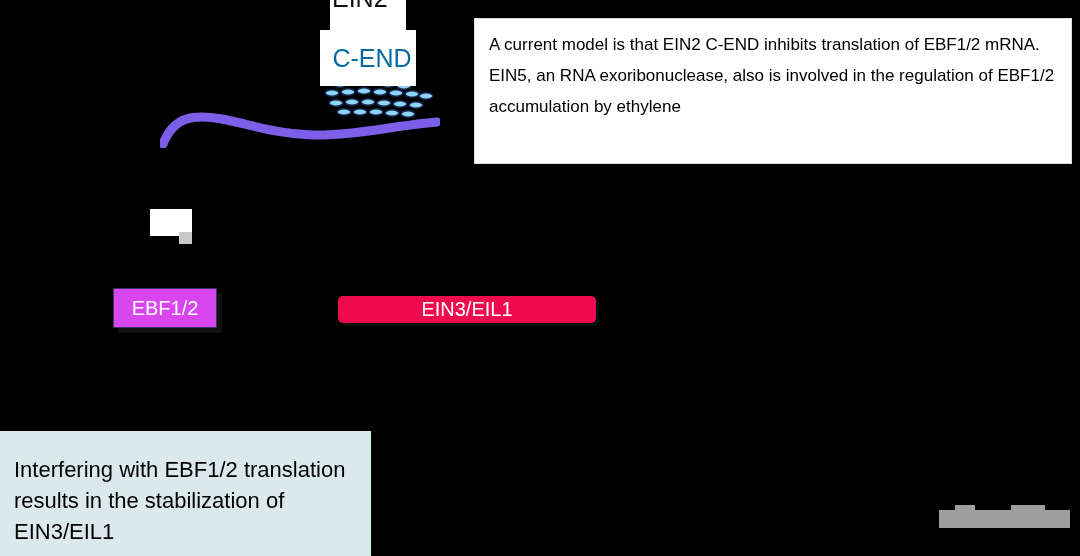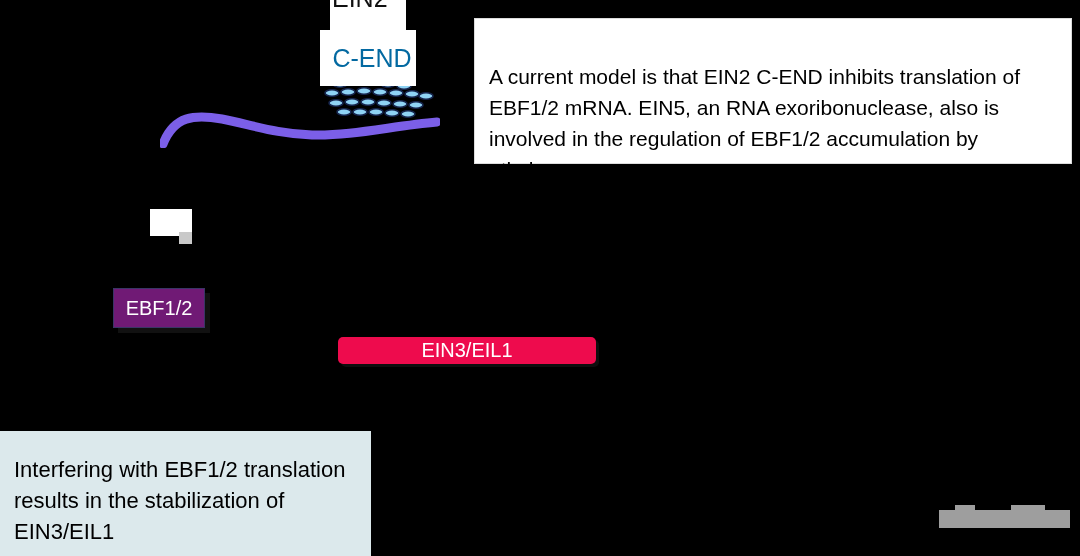--- a/index.html
+++ b/index.html
@@ -49,23 +49,22 @@
   
   .callout-top {
     position:absolute; left:474px; top:18px;
     width:598px; height:146px;
     background:#ffffff;
     border:1px solid #dcdcdc;
     padding:10px 12px 8px 14px;
   }
   .callout-top p {
     color:#000000;
-    font-size:21px;
+    font-size:17px;
     line-height:31px;
-    margin-top:32px;
   }
 
   
   .stray-rect {
     position:absolute; left:150px; top:209px;
     width:42px; height:27px;
     background:#ffffff;
   }
   .stray-nub {
     position:absolute; left:179px; top:232px;
@@ -74,33 +73,32 @@
   }
 
   
   .node {
     position:absolute;
     display:flex; align-items:center; justify-content:center;
     color:#ffffff;
     white-space:nowrap;
   }
   .node-ebf {
-    left:113px; top:288px; width:92px; height:40px;
-    background:#701a75;
+    left:113px; top:288px; width:104px; height:40px;
+    background:#d946ef;
     border:1px solid #3a3566;
     box-shadow:5px 5px 0 rgba(20,20,20,0.85);
     font-size:20px;
   }
   .node-ein3 {
     left:338px; top:296px; width:258px; height:27px;
     background:#EE0B4D;
     border-radius:5px;
     box-shadow:3px 3px 0 rgba(15,15,15,0.9);
     font-size:20px;
-    margin-top:41px;
   }
   .node-erf1 {
     left:513px; top:359px; width:182px; height:27px;
     background:#1A3FE0;
     border-radius:5px;
     box-shadow:3px 3px 0 rgba(15,15,15,0.9);
     font-size:20px;
   }
 
   

